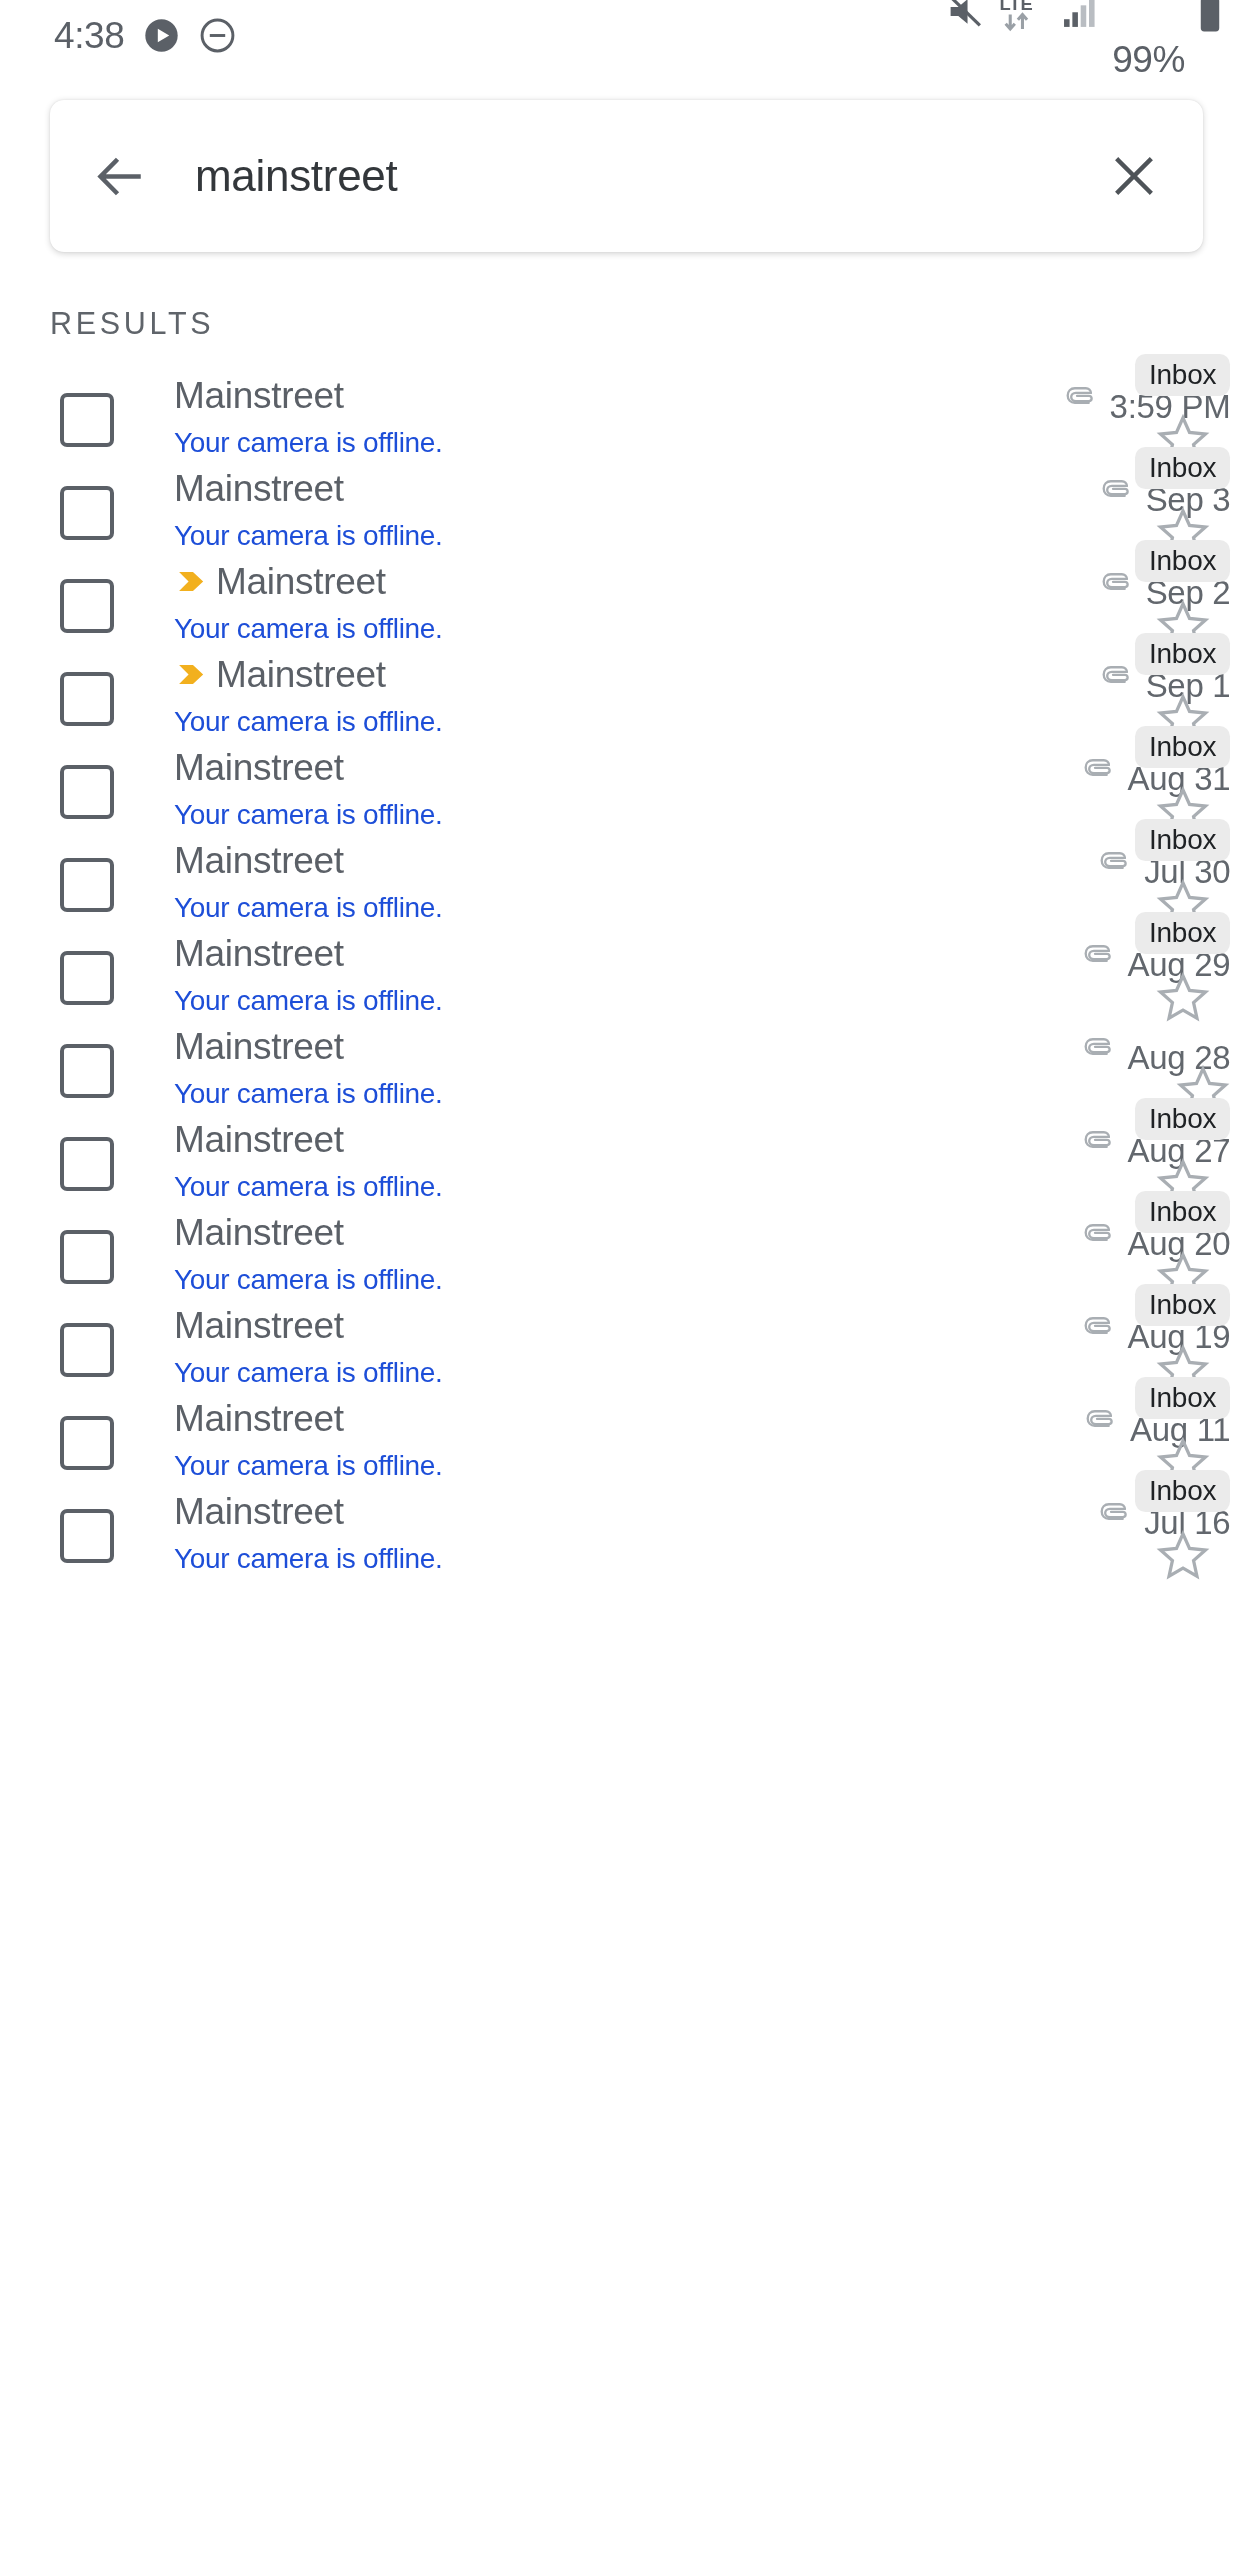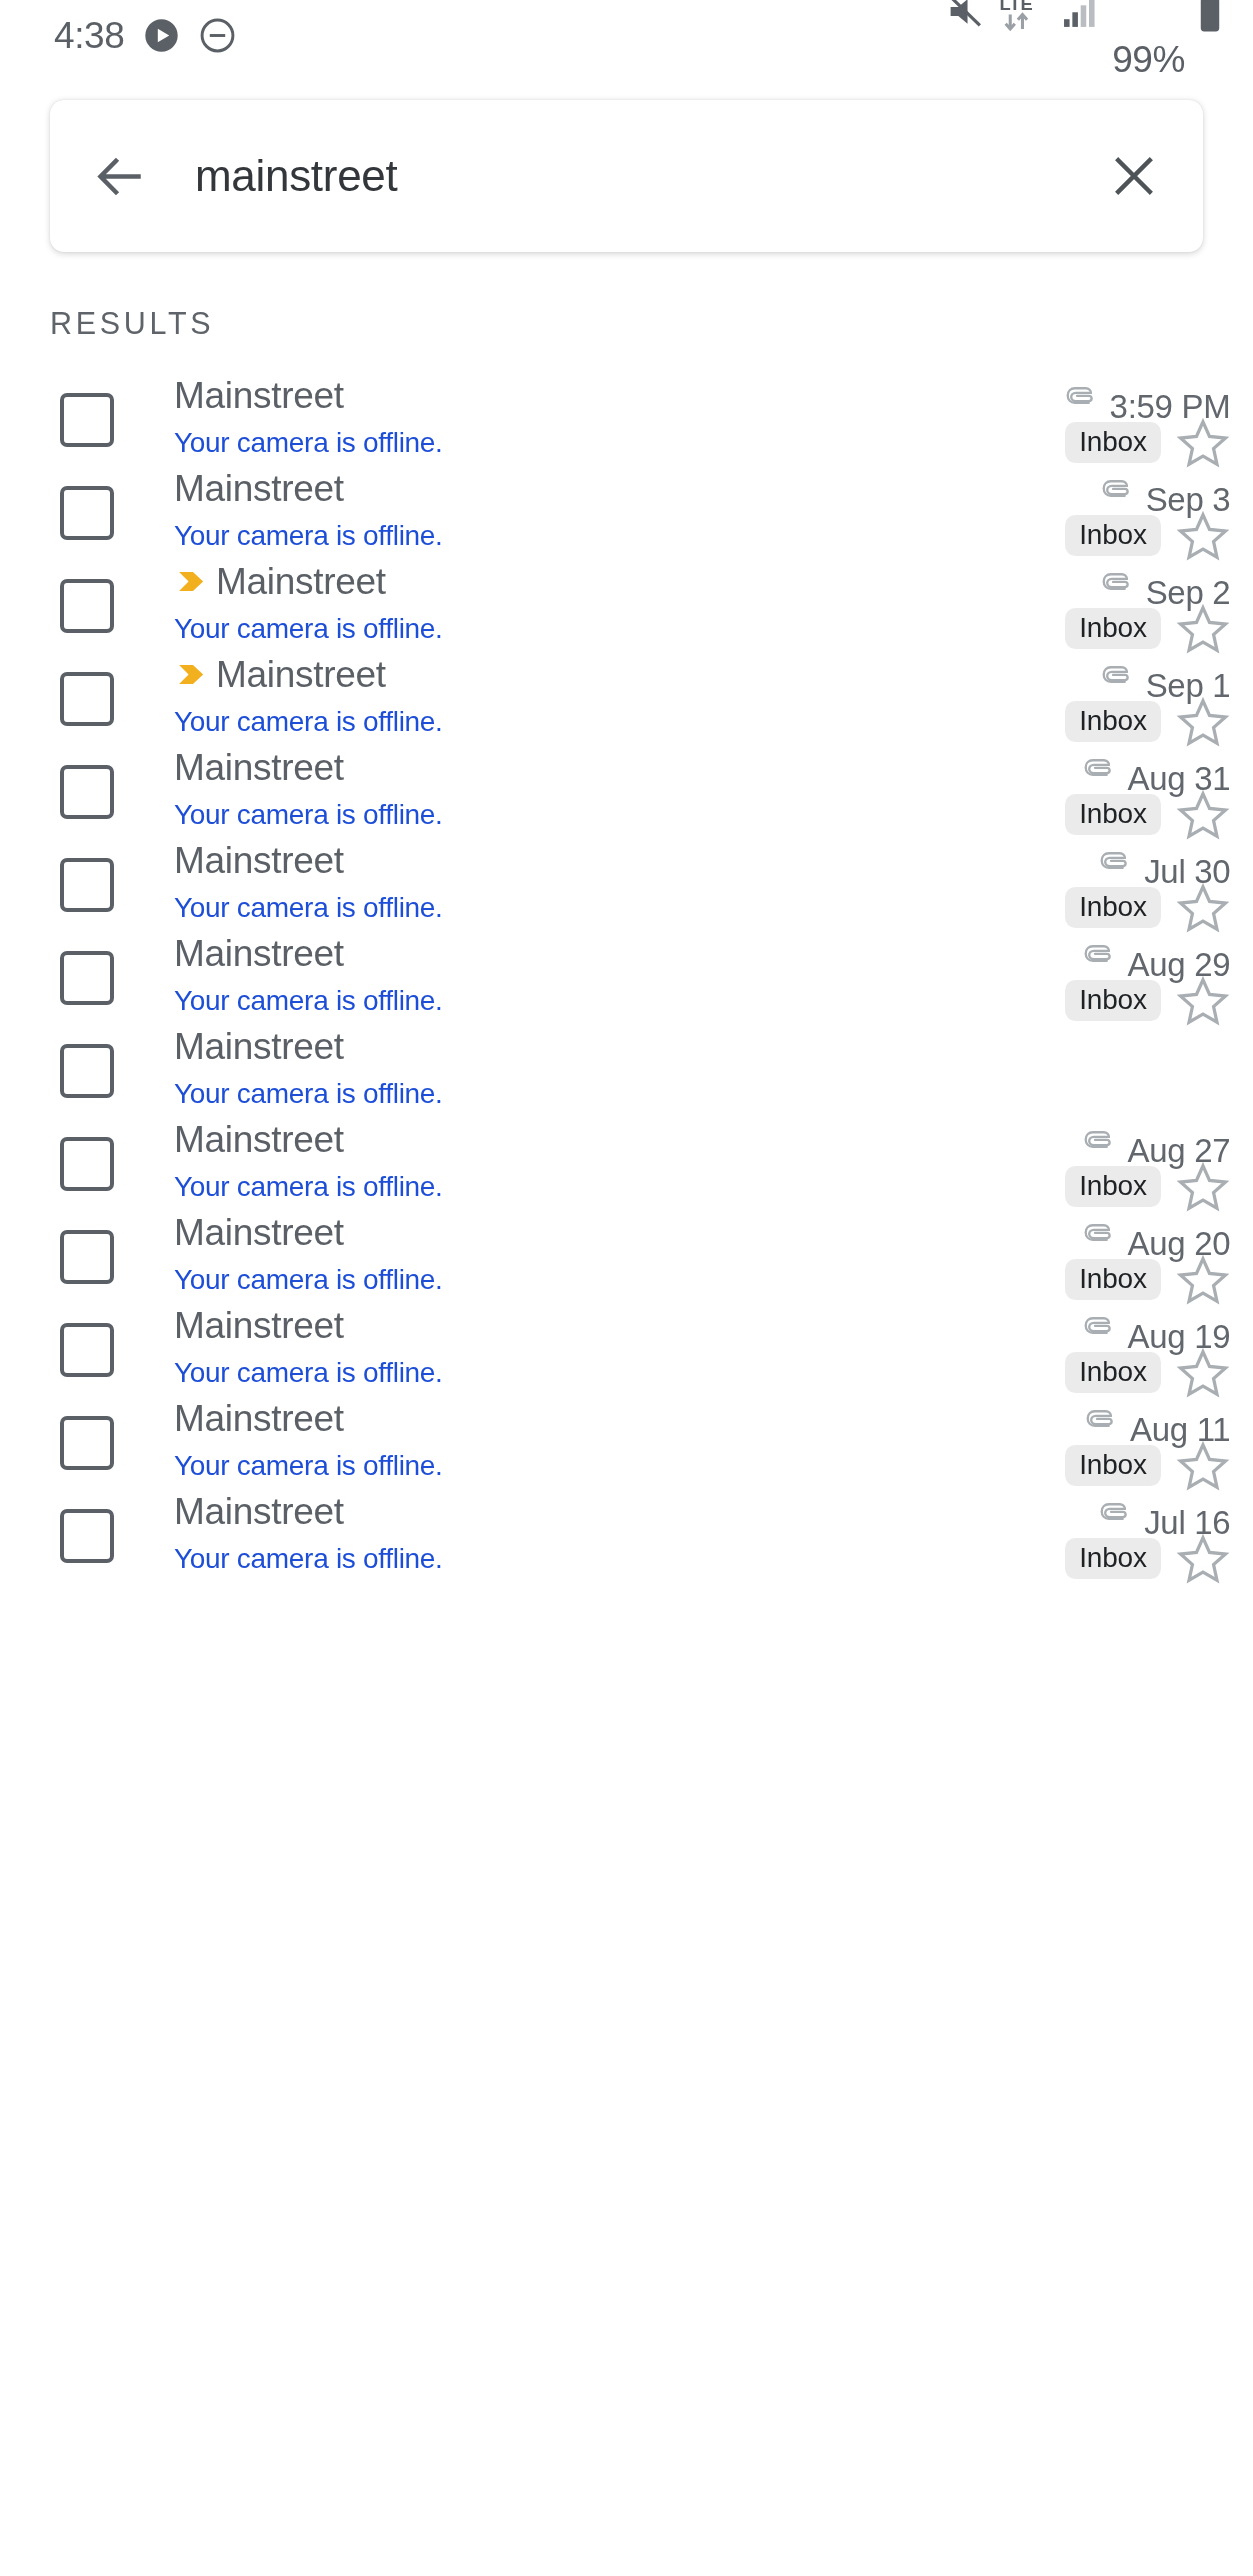--- a/index.html
+++ b/index.html
@@ -168,20 +168,21 @@
     line-height: 47px;
     white-space: nowrap;
     margin-top: 22px;
   }
   .meta-bot {
     display: flex;
     align-items: center;
     gap: 15.7px;
     height: 47px;
     justify-content: flex-end;
+    flex-direction: column;
   }
   .chip {
     background: #ebebeb;
     border-radius: 10.4px;
     font-size: 28px;
     color: #1f2225;
     padding: 6.1px 14px 7.8px 14px;
     line-height: 1;
     letter-spacing: -0.2px;
     white-space: nowrap;
@@ -523,20 +524,40 @@
     </div>
 
     <div class="txt-cell">
       <div class="sender-line">
 
         <span class="sender">Mainstreet</span>
       </div>
       <div class="snippet">Your camera is offline.</div>
     </div>
 
+    <div class="meta-cell">
+      <div class="meta-top">
+        <span>
+            <svg width="35" height="35" viewBox="0 0 24 24" style="display:block">
+  <path d="M20.5 10.2 L10.2 10.2 C8.2 10.2 7 11.5 7 13 C7 14.5 8.2 15.8 10.2 15.8 L19 15.8
+           C20.1 15.8 21 15.1 21 14 C21 12.9 20.1 12.2 19 12.2 L11 12.2" fill="none" stroke="#a9aeb3" stroke-width="1.6" stroke-linecap="round"></path>
+  <path d="M20.5 10.2 C20.5 8.4 19 7 17 7 L9.5 7 C6.6 7 4.6 9.1 4.6 12 C4.6 14.9 6.6 17 9.5 17 L19 17" fill="none" stroke="#a9aeb3" stroke-width="1.6" stroke-linecap="round"></path>
+</svg>
+          </span>
+        <span class="date">Aug 28</span>
+      </div>
+      <div class="meta-bot">
+        <span class="chip hidden"></span>
+        <span class="star">
+            <svg width="54" height="54" viewBox="0 0 24 24" style="display:block">
+  <polygon points="12,2.6 14.9,9.1 22,9.8 16.7,14.5 18.2,21.4 12,17.8 5.8,21.4 7.3,14.5 2,9.8 9.1,9.1" fill="none" stroke="#a9aeb3" stroke-width="1.45" stroke-linejoin="miter"></polygon>
+</svg>
+          </span>
+      </div>
+    </div>
     </div>
     <div class="row">
     <div class="cb-cell">
       <div class="checkbox"></div>
     </div>
 
     <div class="txt-cell">
       <div class="sender-line">
 
         <span class="sender">Mainstreet</span>

